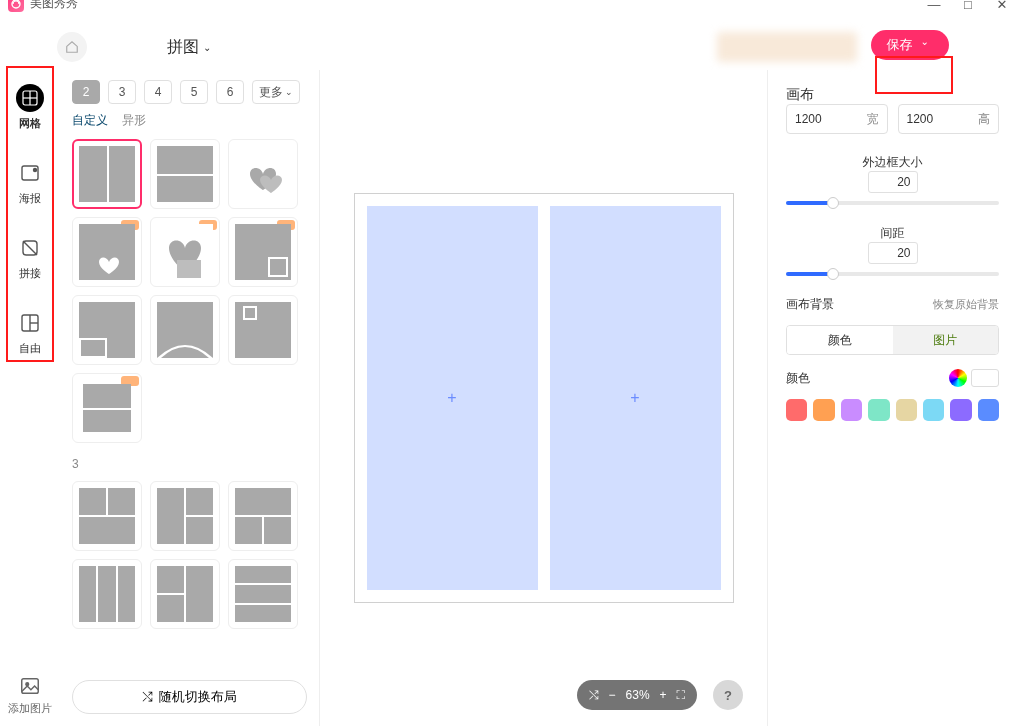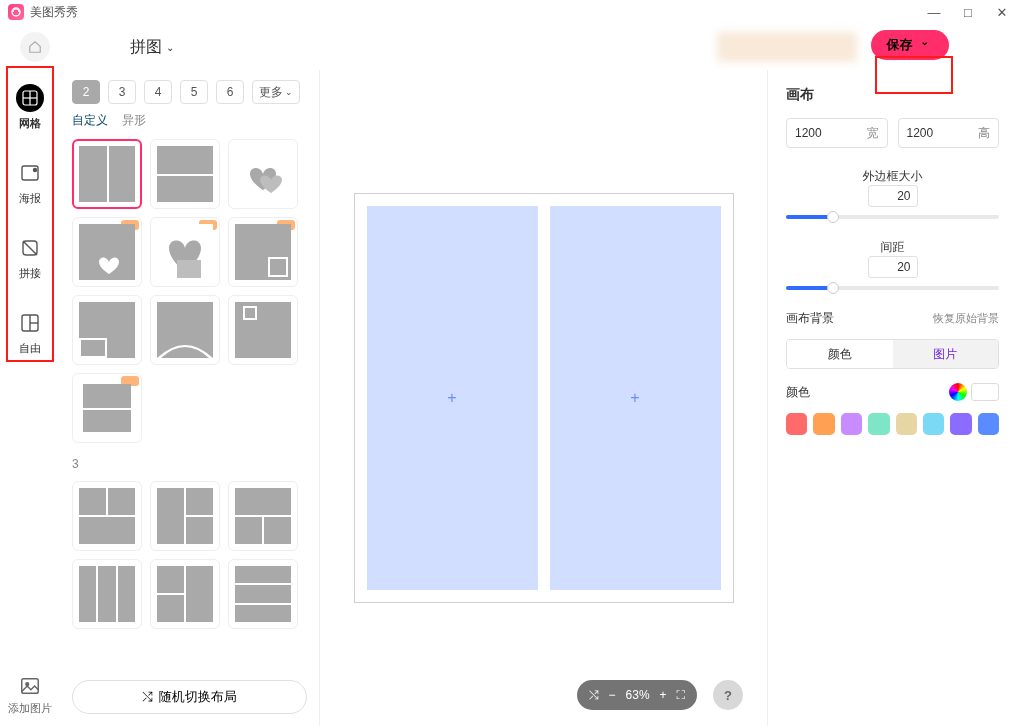--- a/index.html
+++ b/index.html
@@ -1,30 +1,30 @@
 <!DOCTYPE html>
 <html><head>
 <meta charset="utf-8">
 <style>
 * { box-sizing: border-box; margin: 0; padding: 0; }
 body { font-family: "Microsoft YaHei", sans-serif; font-size: 13px; color: #333; background: #fff; width: 1017px; height: 726px; overflow: hidden; position: relative; }
 
-.titlebar { height: 24px; display: flex; align-items: center; padding: 12px 8px; }
+.titlebar { height: 24px; display: flex; align-items: flex-end; padding: 12px 8px; }
 .titlebar .logo { width: 16px; height: 16px; border-radius: 4px; background: linear-gradient(135deg, #ff3d7f, #ff6b9d); display: flex; align-items: center; justify-content: center; margin-right: 6px; }
 .titlebar .logo svg { width: 10px; height: 10px; }
 .titlebar .appname { font-size: 12px; color: #555; }
 .titlebar .winctrls { margin-left: auto; display: flex; gap: 20px; }
 .titlebar .winctrls span { width: 14px; text-align: center; color: #555; cursor: default; }
 
-.topbar { height: 46px; display: flex; align-items: center; padding: 0 20px; position: relative; }
+.topbar { height: 46px; display: flex; align-items: center; padding: 0 20px; position: relative; margin-left: 37px; }
 .topbar .home { width: 30px; height: 30px; border-radius: 50%; background: #f3f3f3; display: flex; align-items: center; justify-content: center; margin-right: 60px; }
 .topbar .mode-select { font-size: 16px; font-weight: 500; display: flex; align-items: center; gap: 4px; position: absolute; left: 130px; }
 .topbar .blur-tag { position: absolute; right: 160px; width: 140px; height: 30px; background: #f8e9d9; border-radius: 4px; filter: blur(4px); }
 .topbar .save-wrap { position: absolute; right: 68px; top: 6px; }
-.topbar .save-btn { background: #ff2d6a; color: #000000; border: none; border-radius: 16px; padding: 6px 20px 6px 16px; font-size: 13px; display: flex; gap: 8px; cursor: pointer; font-weight: bold; }
+.topbar .save-btn { background: #ff2d6a; color: #ffffff; border: none; border-radius: 16px; padding: 6px 20px 6px 16px; font-size: 13px; display: flex; gap: 8px; cursor: pointer; }
 .topbar .save-btn .chev { font-size: 10px; }
 .save-highlight { position: absolute; right: 64px; top: 32px; width: 78px; height: 38px; border: 2px solid #ff1a1a; pointer-events: none; }
 
 .main { display: flex; height: calc(726px - 70px); }
 
 .leftnav { width: 60px; display: flex; flex-direction: column; align-items: center; padding-top: 14px; position: relative; }
 .leftnav-highlight { position: absolute; top: -4px; left: 6px; width: 48px; height: 296px; border: 2px solid #ff1a1a; pointer-events: none; }
 .leftnav .nav-item { display: flex; flex-direction: column; align-items: center; gap: 4px; margin-bottom: 28px; cursor: pointer; }
 .leftnav .nav-item .icon { width: 28px; height: 28px; border-radius: 50%; display: flex; align-items: center; justify-content: center; }
 .leftnav .nav-item.active .icon { background: #000; color: #fff; }
@@ -53,35 +53,35 @@
 .random-btn { margin: 8px 0 12px; height: 34px; border: 1px solid #e0e0e0; border-radius: 17px; background: #fff; display: flex; align-items: center; justify-content: center; gap: 6px; font-size: 13px; cursor: pointer; }
 
 .canvas-area { flex: 1; position: relative; background: #fff; display: flex; align-items: center; justify-content: center; }
 .canvas-frame { width: 380px; height: 410px; border: 1px solid #d0d0d0; background: #fff; padding: 12px; display: flex; gap: 12px; }
 .canvas-slot { flex: 1; background: #d2deff; display: flex; align-items: center; justify-content: center; color: #6b8cff; font-size: 16px; }
 .canvas-tools { position: absolute; bottom: 16px; right: 70px; height: 30px; background: #747474; border-radius: 15px; display: flex; align-items: center; gap: 10px; padding: 0 12px; color: #fff; font-size: 12px; }
 .canvas-tools .t { cursor: pointer; display: flex; align-items: center; }
 .help-btn { position: absolute; bottom: 16px; right: 24px; width: 30px; height: 30px; border-radius: 50%; background: #d8d8d8; display: flex; align-items: center; justify-content: center; color: #666; font-weight: 600; cursor: pointer; }
 
 .right-panel { width: 250px; border-left: 1px solid #eee; padding: 16px 18px; overflow-y: auto; }
-.right-panel h3 { font-size: 14px; font-weight: 700; margin-bottom: 14px; }
+.right-panel h3 { font-size: 14px; font-weight: 400; }
 .dim-row { display: flex; gap: 10px; margin-bottom: 20px; }
 .dim-box { flex: 1; height: 30px; border: 1px solid #e0e0e0; border-radius: 4px; display: flex; align-items: center; padding: 0 8px; font-size: 12px; color: #888; }
 .dim-box .val { color: #333; }
 .dim-box .unit { margin-left: auto; }
 .slider-row { margin-bottom: 20px; }
 .slider-row .sr-head { display: flex; justify-content: space-between; align-items: center; margin-bottom: 8px; font-size: 12px; flex-direction: column; }
 .slider-row .sr-head .valbox { width: 50px; height: 22px; border: 1px solid #e0e0e0; border-radius: 3px; display: flex; align-items: center; justify-content: flex-end; padding: 0 6px; font-size: 12px; }
 .slider { height: 4px; background: #e8e8e8; border-radius: 2px; position: relative; }
 .slider .fill { position: absolute; height: 100%; background: #2f6bff; border-radius: 2px; }
 .slider .thumb { position: absolute; width: 12px; height: 12px; background: #fff; border: 1px solid #ccc; border-radius: 50%; top: -4px; transform: translateX(-50%); }
 .bg-head { display: flex; justify-content: space-between; align-items: center; font-size: 12px; margin-bottom: 12px; }
 .bg-head .reset { color: #888; cursor: pointer; font-size: 11px; }
 .seg-tabs { display: flex; border: 1px solid #e0e0e0; border-radius: 4px; overflow: hidden; margin-bottom: 14px; }
-.seg-tabs .seg { flex: 1; height: 28px; display: flex; align-items: center; justify-content: center; font-size: 12px; cursor: pointer; background: #f2f2f2; color: #6d28d9; }
+.seg-tabs .seg { flex: 1; height: 28px; display: flex; align-items: center; justify-content: center; font-size: 12px; cursor: pointer; background: #f2f2f2; color: #4d7c0f; }
 .seg-tabs .seg.active { background: #fff; color: #333; font-weight: 500; }
 .color-row { display: flex; justify-content: space-between; align-items: center; font-size: 12px; margin-bottom: 12px; }
 .color-row .picker { display: flex; align-items: center; gap: 4px; }
 .color-wheel { width: 18px; height: 18px; border-radius: 50%; background: conic-gradient(red, yellow, lime, cyan, blue, magenta, red); cursor: pointer; }
 .white-sw { width: 28px; height: 18px; border: 1px solid #ddd; border-radius: 3px; background: #fff; cursor: pointer; }
 .swatches { display: flex; gap: 6px; }
 .swatches .sw { width: 22px; height: 22px; border-radius: 5px; cursor: pointer; }
 
 
 .split-v::after { content: ''; position: absolute; left: 50%; top: 0; width: 2px; height: 100%; background: #fff; }

